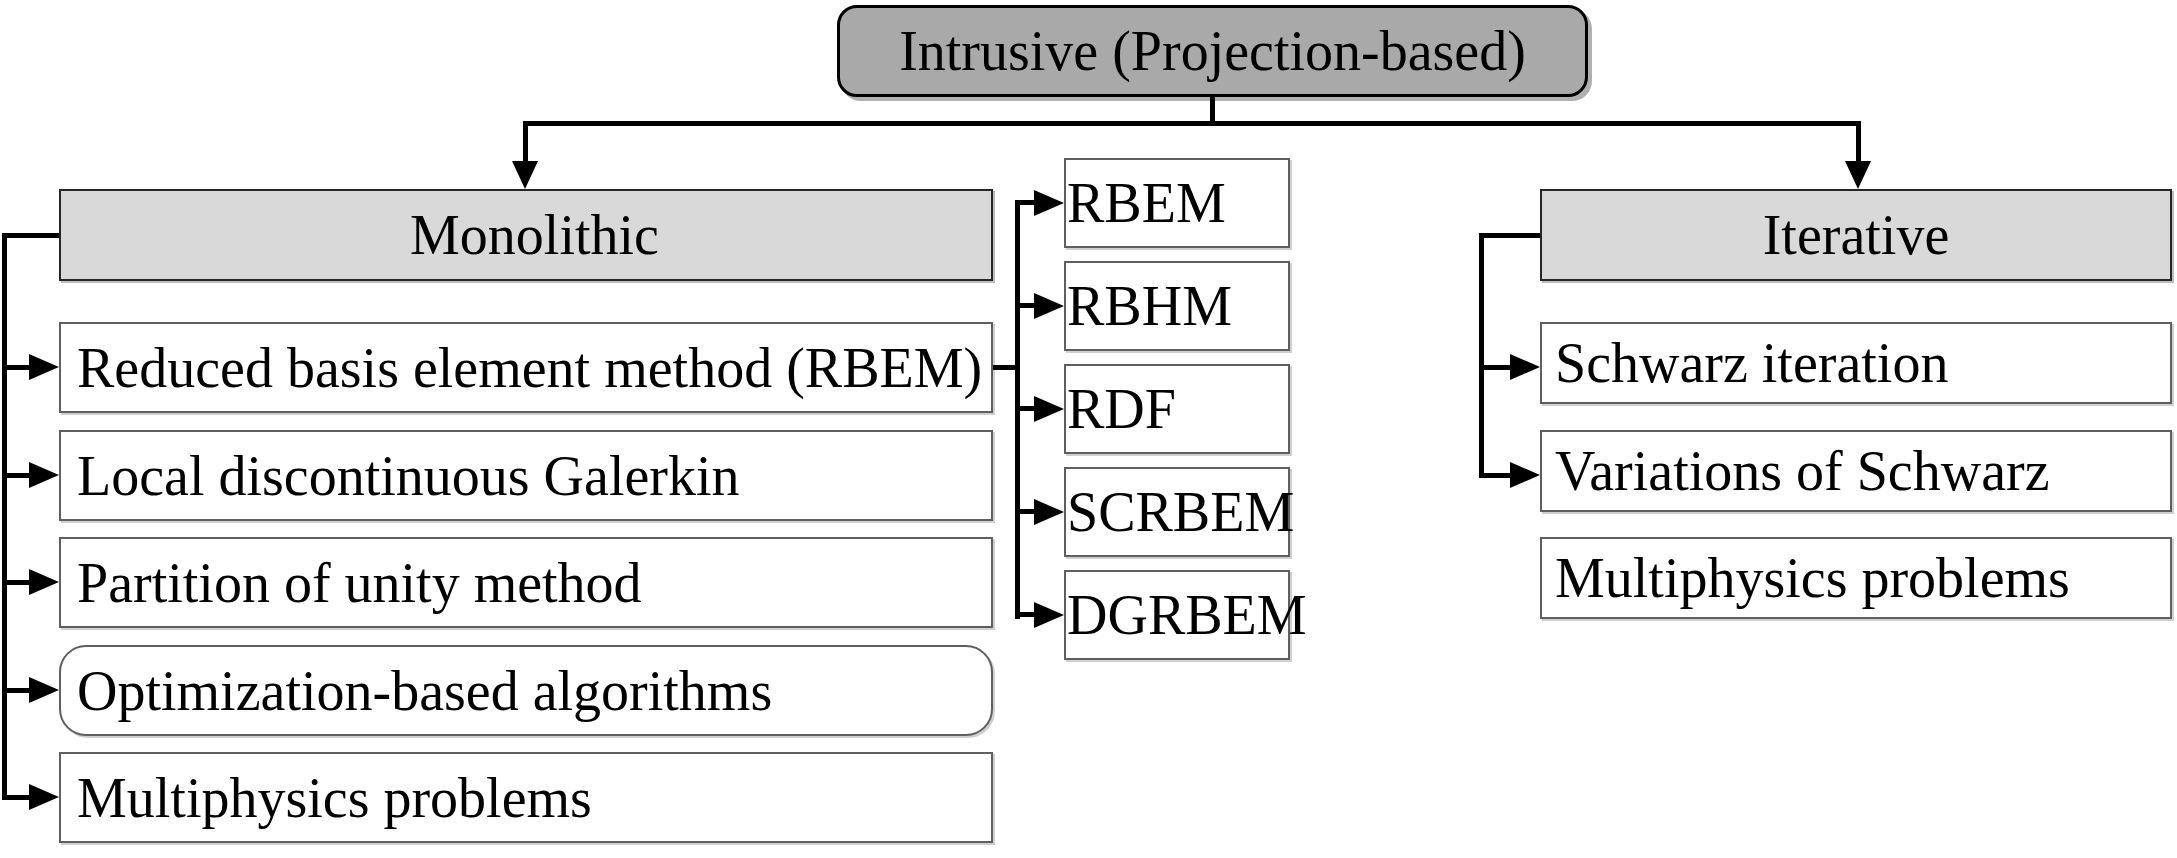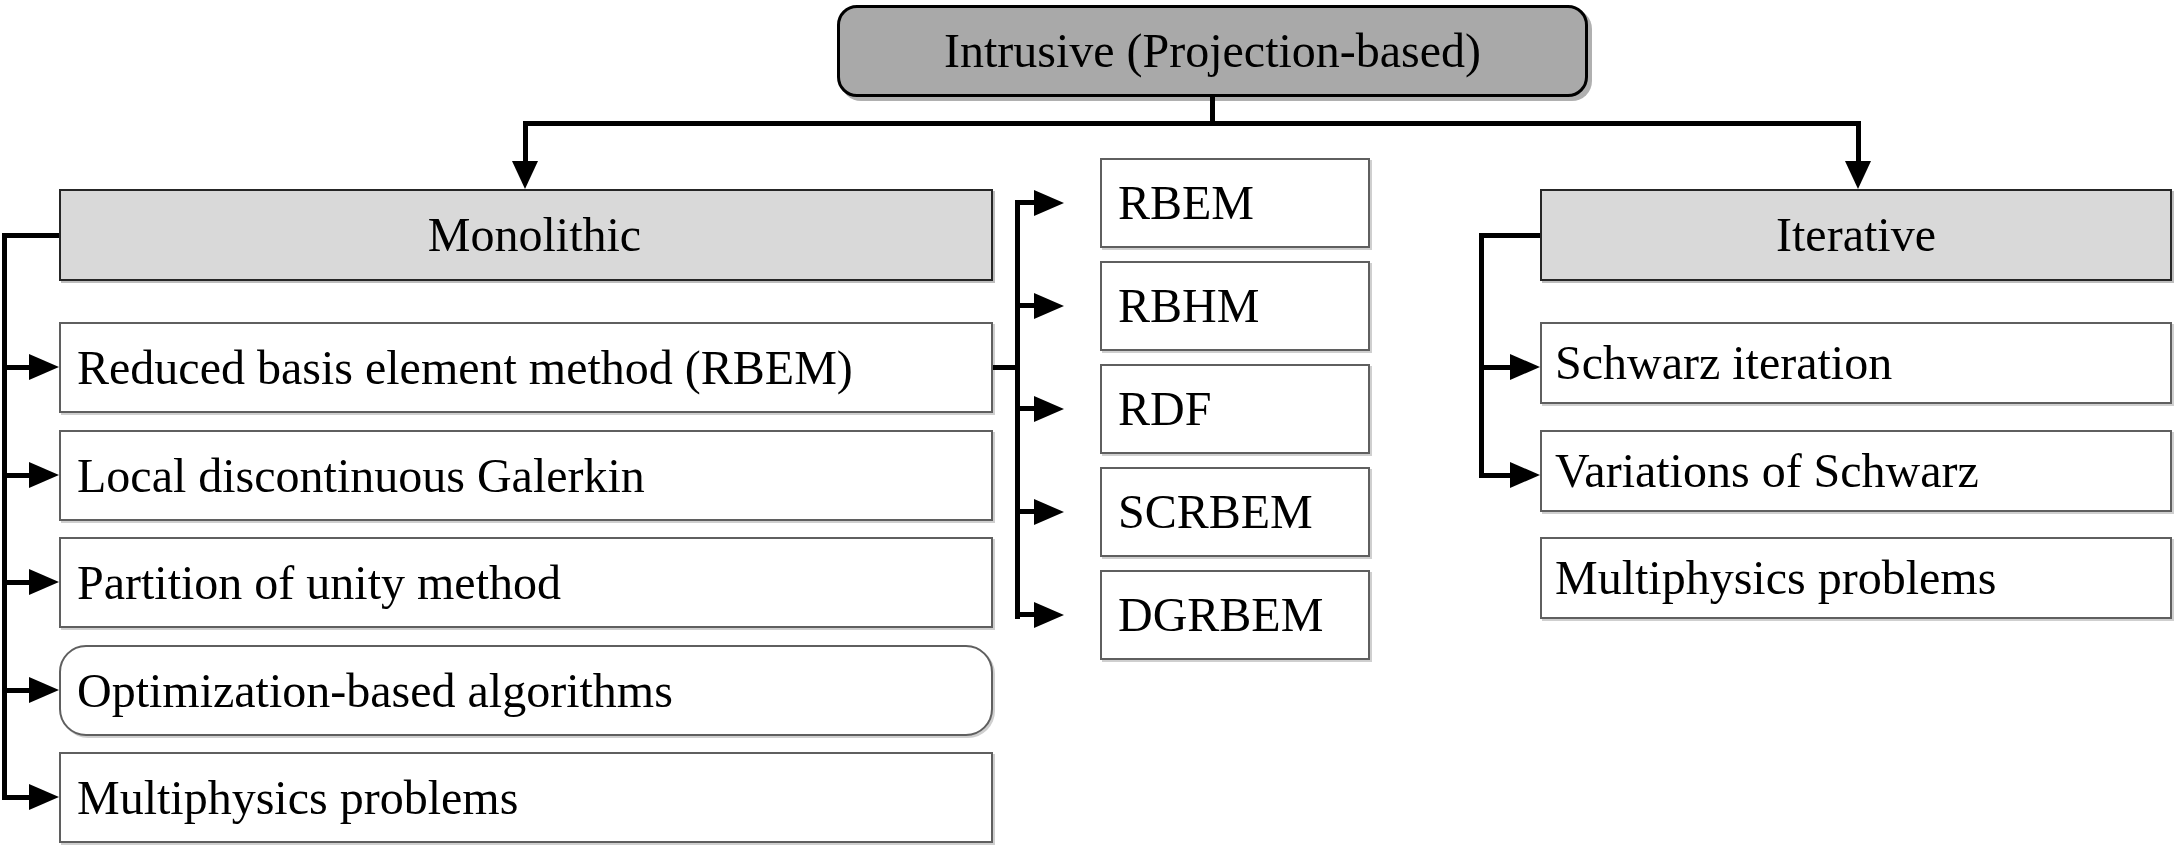--- a/index.html
+++ b/index.html
@@ -20,21 +20,21 @@
     background:#ffffff;
     font-family:"Liberation Serif","DejaVu Serif",serif;
     color:var(--text-color);
     overflow:hidden;
   }
   .node{
     position:absolute;
     box-sizing:border-box;
     display:flex;
     align-items:center;
-    font-size:48px;
+    font-size:56px;
     line-height:1;
     white-space:nowrap;
   }
   .root-node{
     background:var(--root-fill);
     border:3px solid var(--root-border);
     border-radius:20px;
     justify-content:center;
     box-shadow:4px 4px 0 #b0b0b0;
   }
@@ -44,21 +44,21 @@
     justify-content:center;
     box-shadow:2px 2px 0 #bdbdbd;
   }
   .leaf-node{
     background:var(--box-fill);
     border:2px solid var(--box-border);
     justify-content:flex-start;
     box-shadow:2px 2px 0 #cfcfcf;
   }
   .left-col{left:59px;width:934px;height:91px;padding-left:16px;}
-  .mid-col{left:1100px;width:270px;height:90px;padding-left:16px;}
+  .mid-col{left:1064px;width:226px;height:90px;padding-left:1px;}
   .right-col{left:1540px;width:632px;height:82px;padding-left:13px;}
   .hline,.vline{position:absolute;background:var(--line-color);}
   .arrow-right{
     position:absolute;width:0;height:0;
     border-top:13px solid transparent;
     border-bottom:13px solid transparent;
     border-left:30px solid var(--line-color);
   }
   .arrow-down{
     position:absolute;width:0;height:0;

